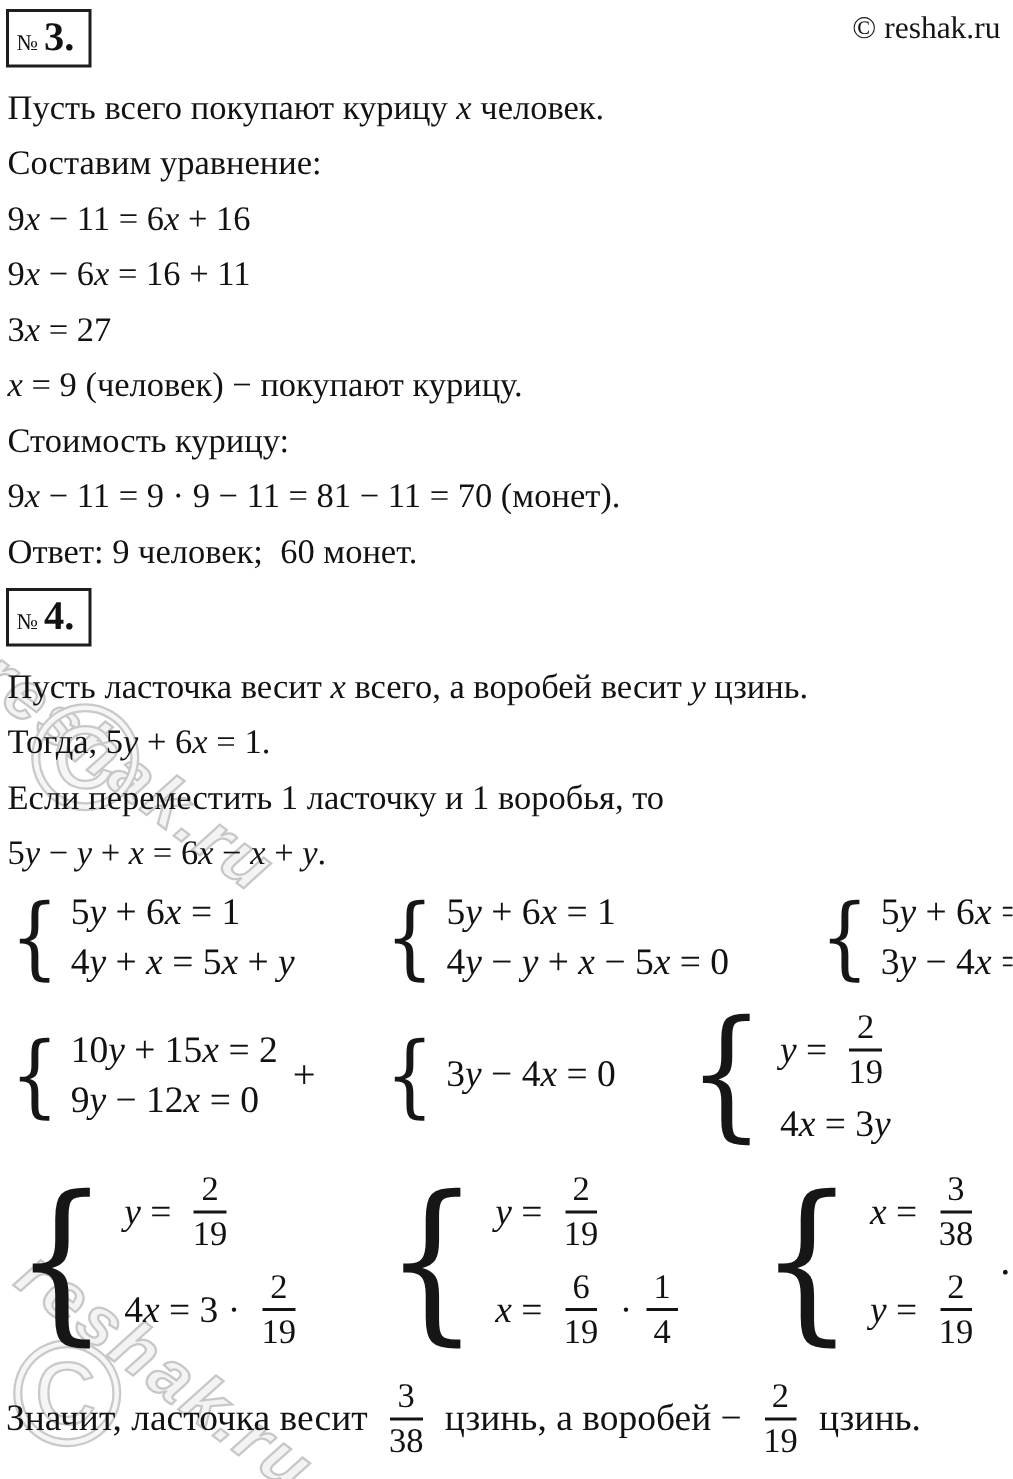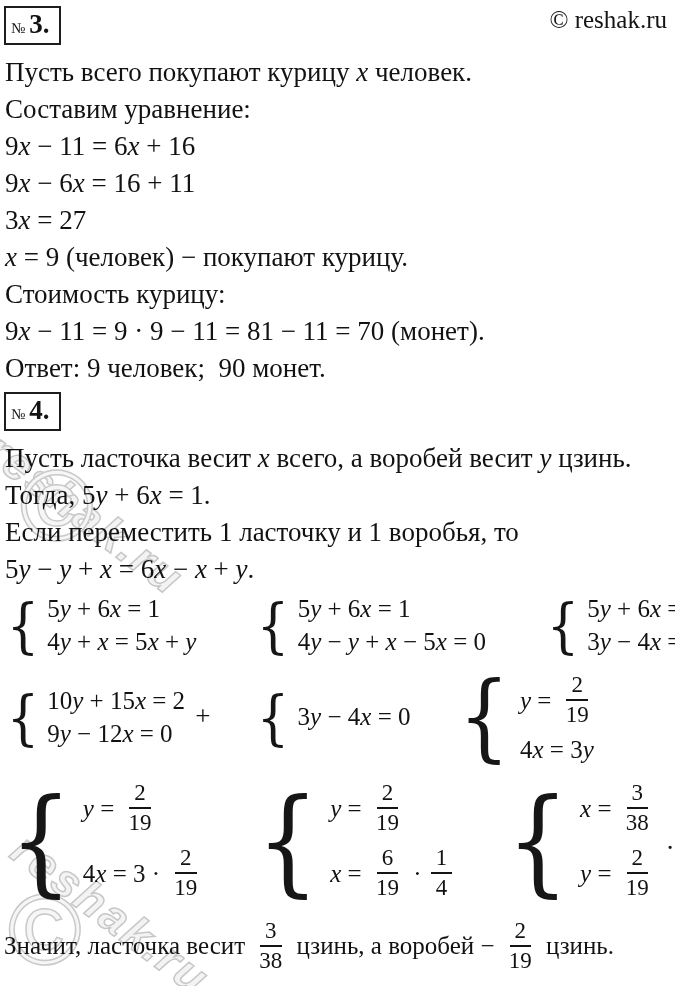--- a/index.html
+++ b/index.html
@@ -4,32 +4,32 @@
 <style>
   html,body{margin:0;padding:0;}
   body{
     width:675px;height:986px;overflow:hidden;position:relative;
     background:#ffffff;color:#121212;
     font-family:"Liberation Serif","DejaVu Serif",serif;
   }
   i{font-family:"Liberation Serif","DejaVu Serif",serif;}
   .content{position:relative;z-index:1;padding:4px 0 0 4px;}
   .credit{
-    position:absolute;top:6px;right:8px;font-size:25px;color:#141414;z-index:2;
+    position:absolute;top:6px;right:8px;font-size:21px;color:#141414;z-index:2;
     white-space:pre;
   }
   .badge{
     display:inline-flex;align-items:baseline;border:2px solid #1d1d1d;
     padding:1px 9px 3px 5px;margin:2px 0 5px 0;background:#fff;
   }
   .badge .no{font-size:15px;margin-right:4px;}
   .badge .num{font-size:27px;font-weight:600;}
   .lines{margin-left:1px;}
   .line{
-    font-size:27px;line-height:30px;margin:7px 0;white-space:pre-wrap;
+    font-size:23px;line-height:30px;margin:7px 0;white-space:pre-wrap;
   }
   .fline{
     display:flex;align-items:center;font-size:25px;margin:10px 0;white-space:pre;
   }
   .fline span{white-space:pre;}
   .sys-rows{margin-top:2px;}
   .sys-row{display:flex;align-items:center;margin:6px 0;}
   .row0{gap:58px;margin-top:8px;}
   .row1{gap:44px;margin-top:10px;}
   .row2{gap:46px;margin-top:10px;}
@@ -90,21 +90,21 @@
     </div>
     <div class="lines" id="p3-lines">
         <div class="line"><span><span>Пусть всего покупают курицу </span><i>x</i><span> человек.</span></span></div>
         <div class="line"><span><span>Составим уравнение:</span></span></div>
         <div class="line"><span><span>9</span><i>x</i><span> − 11 = 6</span><i>x</i><span> + 16</span></span></div>
         <div class="line"><span><span>9</span><i>x</i><span> − 6</span><i>x</i><span> = 16 + 11</span></span></div>
         <div class="line"><span><span>3</span><i>x</i><span> = 27</span></span></div>
         <div class="line"><span><i>x</i><span> = 9 (человек) − покупают курицу.</span></span></div>
         <div class="line"><span><span>Стоимость курицу:</span></span></div>
         <div class="line"><span><span>9</span><i>x</i><span> − 11 = 9 · 9 − 11 = 81 − 11 = 70 (монет).</span></span></div>
-        <div class="line"><span><span>Ответ: 9 человек;  90 монет.</span></span></div>
+        <div class="line"><span><span>Ответ: 9 человек;  60 монет.</span></span></div>
       </div>
   </section>
 
   <section style="margin-top:6px;">
     <div class="badge">
       <span class="no">№</span>
       <span class="num">4.</span>
     </div>
     <div class="lines" id="p4-lines">
         <div class="line"><span><span>Пусть ласточка весит </span><i>x</i><span> всего, а воробей весит </span><i>y</i><span> цзинь.</span></span></div>

